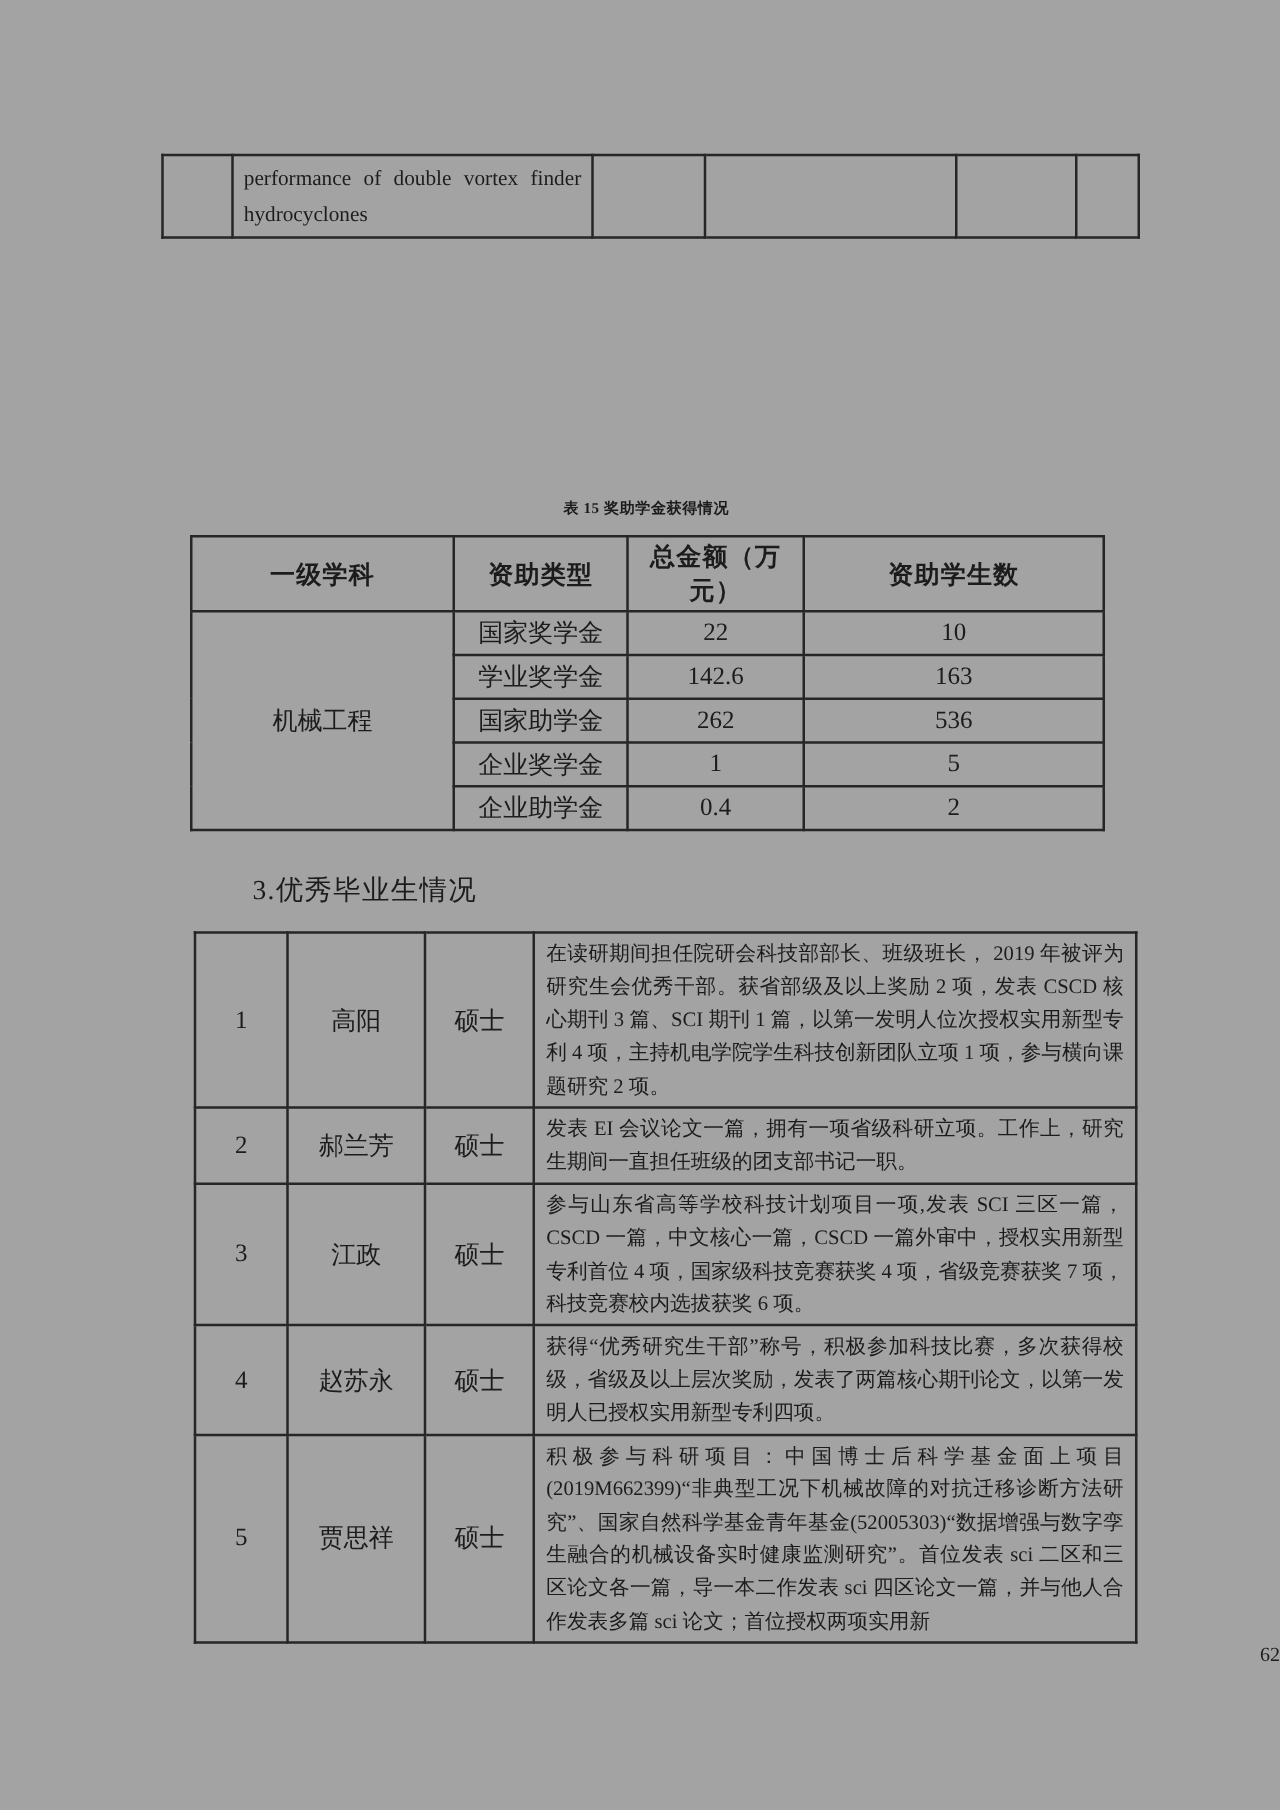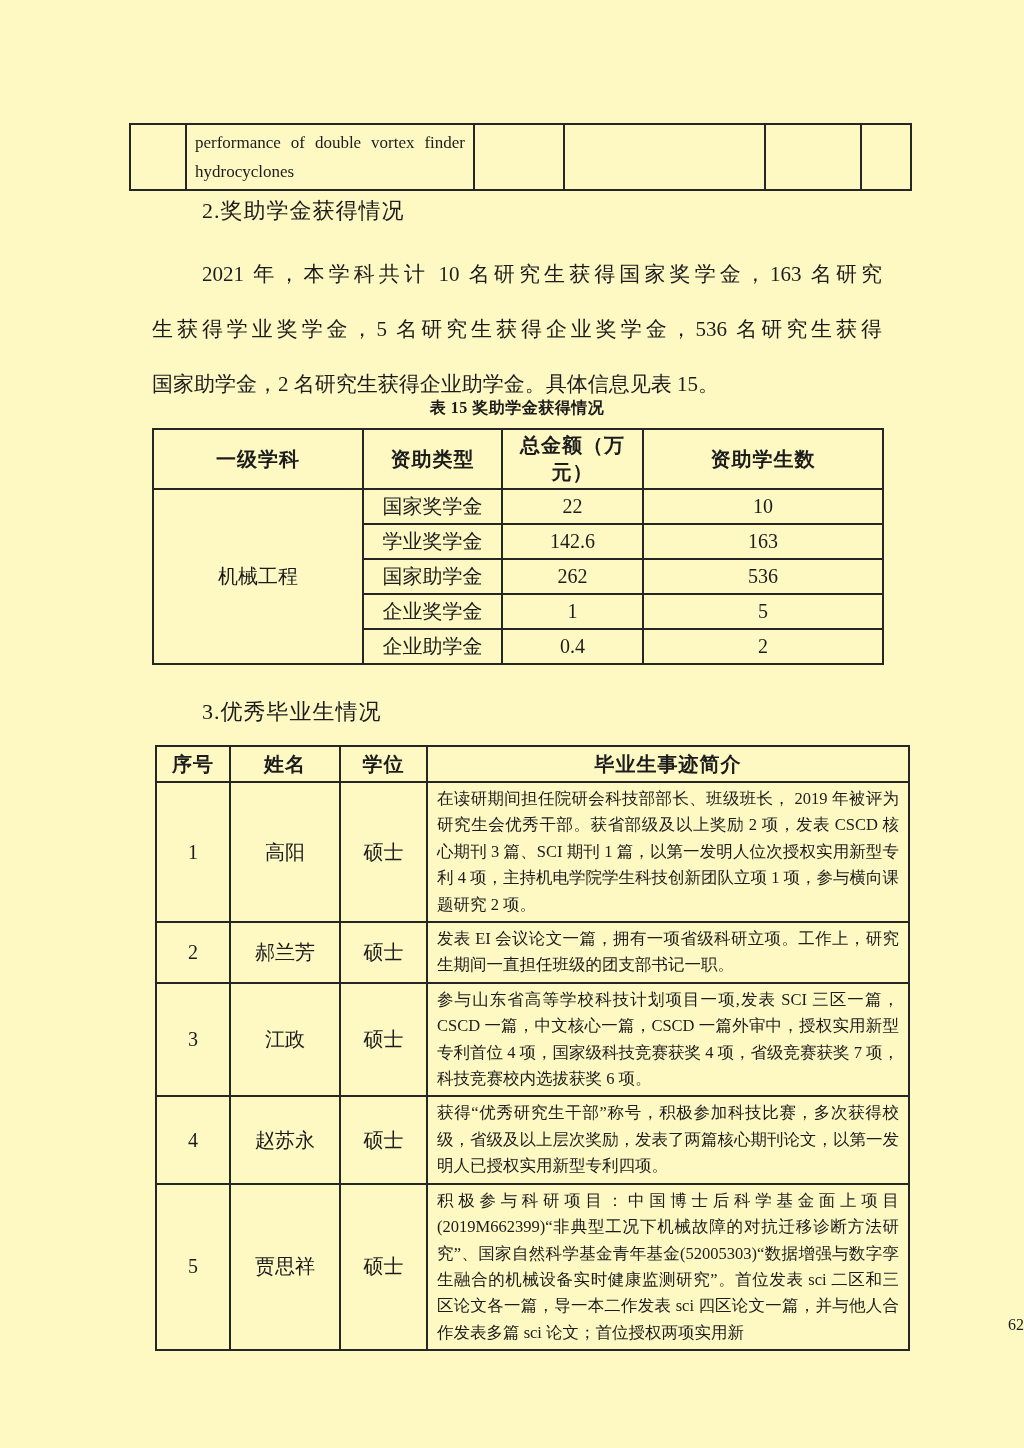--- a/index.html
+++ b/index.html
@@ -1,19 +1,19 @@
 <!DOCTYPE html>
 <html><head>
 <meta charset="utf-8">
 <style>
   html,body{margin:0;padding:0;background:#ffffff;}
   .page{
     position:relative;
     width:1024px;height:1448px;
-    background:#fef9c3;
+    background:#a3a3a3;
     font-family:"Liberation Serif","DejaVu Serif",serif;
     color:#1c1c1c;
     overflow:hidden;
   }
   
   .top-table{
     position:absolute;left:129px;top:123px;width:781px;
     border-collapse:collapse;table-layout:fixed;
   }
   .top-table td{
@@ -50,21 +50,21 @@
   .doc-table th,.doc-table td{
     border:2px solid #262626;
     text-align:center;vertical-align:middle;
     font-size:20px;
     padding:2px 6px;
     overflow:hidden;
   }
   .doc-table th{ font-weight:700;letter-spacing:1px; }
   .table-title{
     position:absolute;
-    font-weight:700;font-size:16px;letter-spacing:0.5px;
+    font-weight:700;font-size:12px;letter-spacing:0.5px;
     text-align:center;white-space:nowrap;
   }
   
   #t15-title{left:152px;top:398px;width:730px;}
   #table15{left:152px;top:428px;width:730px;}
   #table15 th{height:34px;}
   #table15 td{height:29px;}
   
   #t16-title{left:155px;top:720px;width:753px;}
   #table16{left:155px;top:745px;width:753px;}
@@ -101,27 +101,21 @@
       <td></td>
       <td class="en">performance of double vortex finder hydrocyclones</td>
       <td></td>
       <td></td>
       <td></td>
       <td></td>
     </tr>
   </tbody>
     </table>
 
-  <div id="heading2" class="sec-heading">2.奖助学金获得情况</div>
-
-  <div class="para">
-    <div class="pline first">2021 年，本学科共计 10 名研究生获得国家奖学金，163 名研究</div>
-    <div class="pline">生获得学业奖学金，5 名研究生获得企业奖学金，536 名研究生获得</div>
-    <div class="pline last">国家助学金，2 名研究生获得企业助学金。具体信息见表 15。</div>
-  </div>
+
 
   <div id="t15-title" class="table-title">表 15 奖助学金获得情况</div>
 
   <table id="table15" class="doc-table">
     <colgroup>
       <col style="width:210px">
         <col style="width:139px">
         <col style="width:141px">
         <col style="width:240px">
     </colgroup>
@@ -165,26 +159,20 @@
 
 
   <table id="table16" class="doc-table">
     <colgroup>
       <col style="width:74px">
         <col style="width:110px">
         <col style="width:87px">
         <col style="width:482px">
     </colgroup>
     <tbody>
-        <tr>
-      <th>序号</th>
-      <th>姓名</th>
-      <th>学位</th>
-      <th>毕业生事迹简介</th>
-    </tr>
     <tr style="height:127px;">
       <td>1</td>
       <td>高阳</td>
       <td>硕士</td>
       <td class="desc">在读研期间担任院研会科技部部长、班级班长， 2019 年被评为研究生会优秀干部。获省部级及以上奖励 2 项，发表 CSCD 核心期刊 3 篇、SCI 期刊 1 篇，以第一发明人位次授权实用新型专利 4 项，主持机电学院学生科技创新团队立项 1 项，参与横向课题研究 2 项。</td>
     </tr>
     <tr style="height:54px;">
       <td>2</td>
       <td>郝兰芳</td>
       <td>硕士</td>

